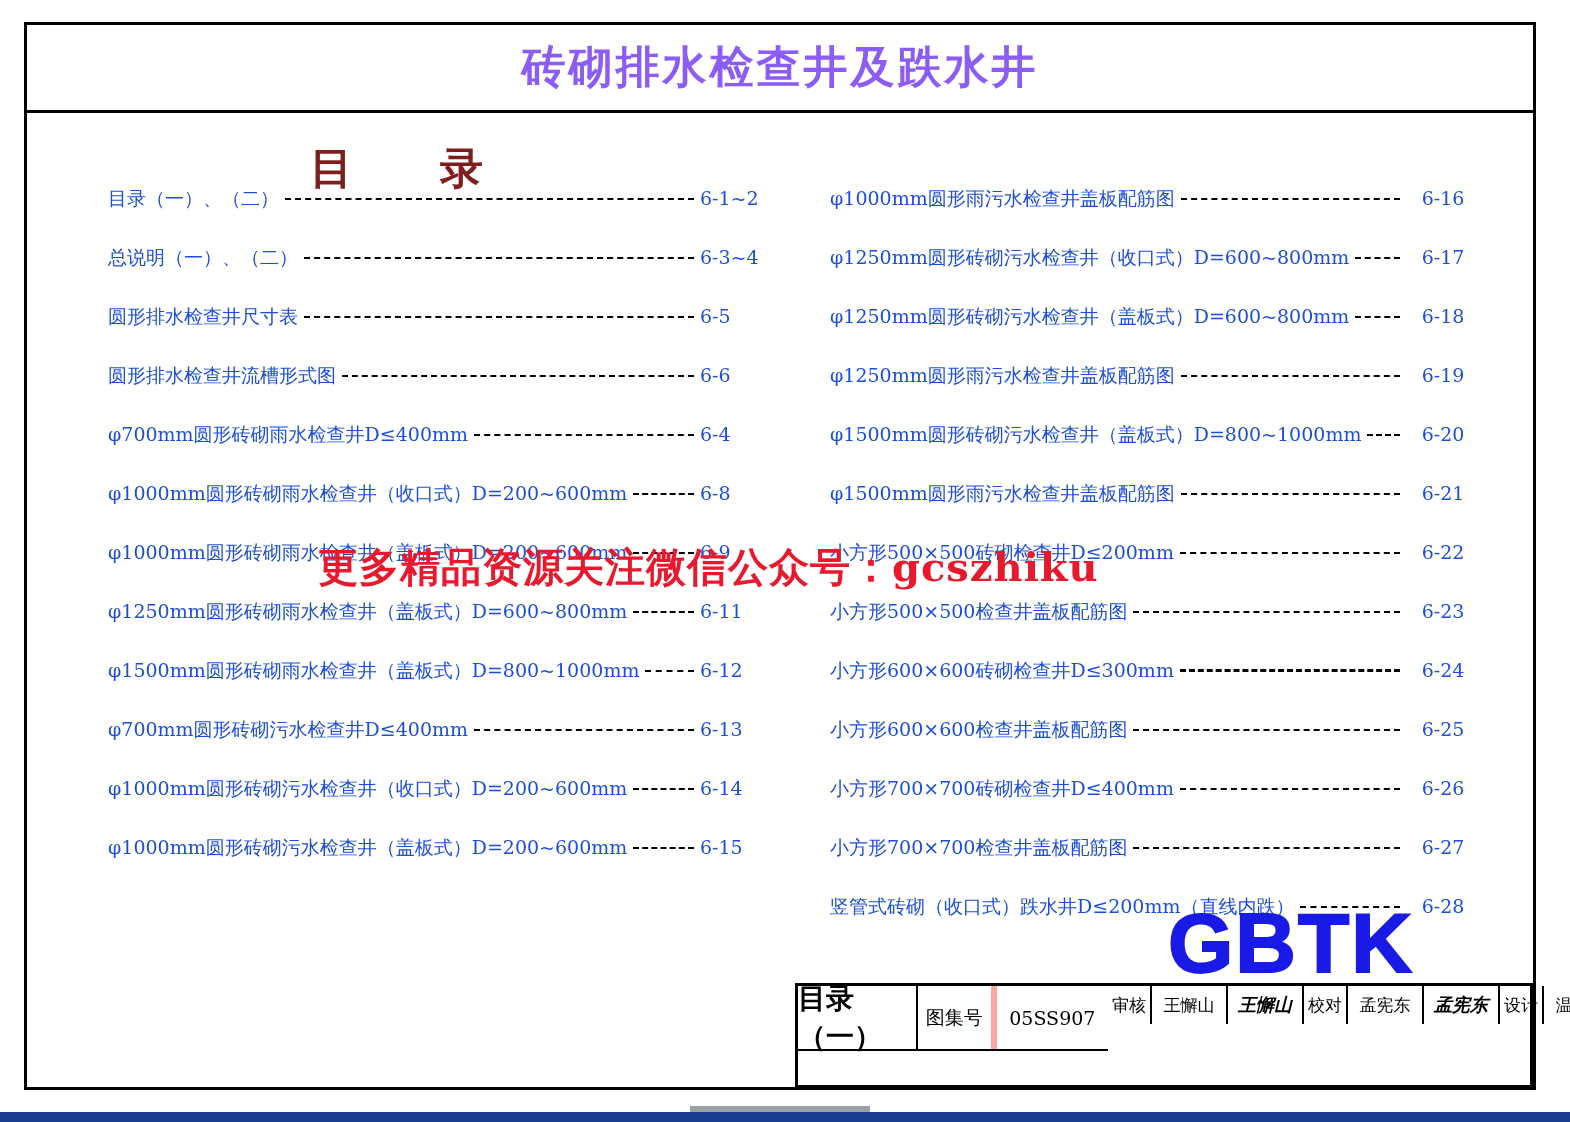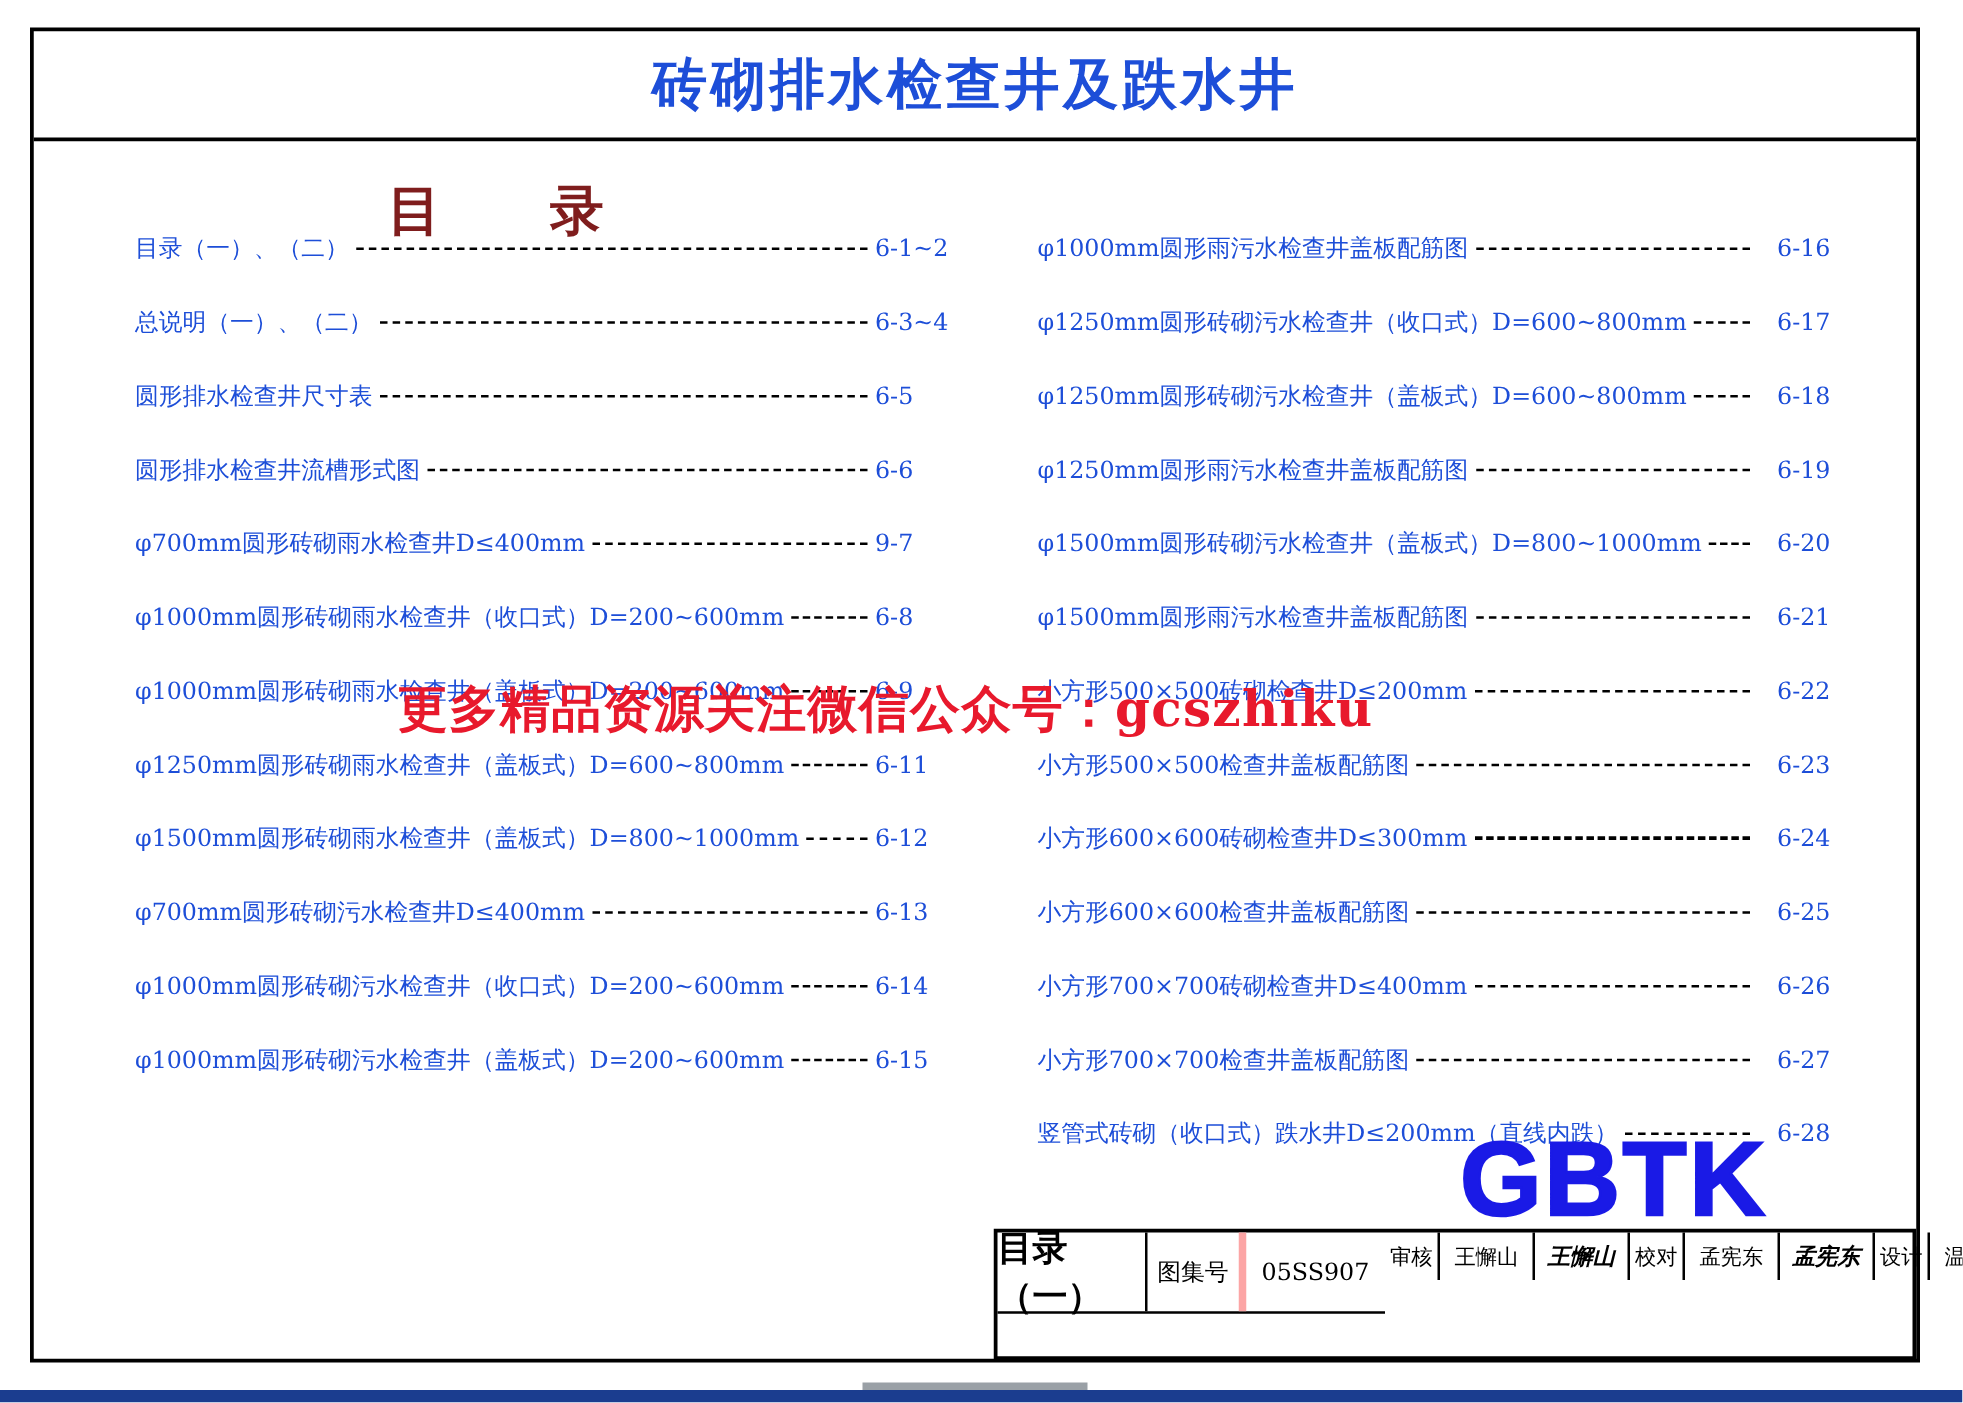--- a/index.html
+++ b/index.html
@@ -41,21 +41,21 @@
     box-sizing: border-box;
     display: flex;
     align-items: center;
     justify-content: center;
   }
   .sheet-title {
     font-size: 44px;
     font-weight: bold;
     letter-spacing: 3px;
     font-family: Liberation Serif, serif;
-    color: #1d4ed8;
+    color: #8b5cf6;
   }
   .catalog-heading {
     position: absolute;
     left: 310px;
     top: 140px;
     font-size: 43px;
     font-weight: bold;
     letter-spacing: 36px;
     font-family: "DejaVu Serif", "Liberation Serif", serif;
     color: #7f1d1d;
@@ -243,21 +243,21 @@
       <span class="toc-page">6-5</span>
     </div>
     <div class="toc-row">
       <span class="toc-label">圆形排水检查井流槽形式图</span>
       <span class="toc-leader"></span>
       <span class="toc-page">6-6</span>
     </div>
     <div class="toc-row">
       <span class="toc-label">φ700mm圆形砖砌雨水检查井D≤400mm</span>
       <span class="toc-leader"></span>
-      <span class="toc-page">9-7</span>
+      <span class="toc-page">6-4</span>
     </div>
     <div class="toc-row">
       <span class="toc-label">φ1000mm圆形砖砌雨水检查井（收口式）D=200~600mm</span>
       <span class="toc-leader"></span>
       <span class="toc-page">6-8</span>
     </div>
     <div class="toc-row">
       <span class="toc-label">φ1000mm圆形砖砌雨水检查井（盖板式）D=200~600mm</span>
       <span class="toc-leader"></span>
       <span class="toc-page">6-9</span>

